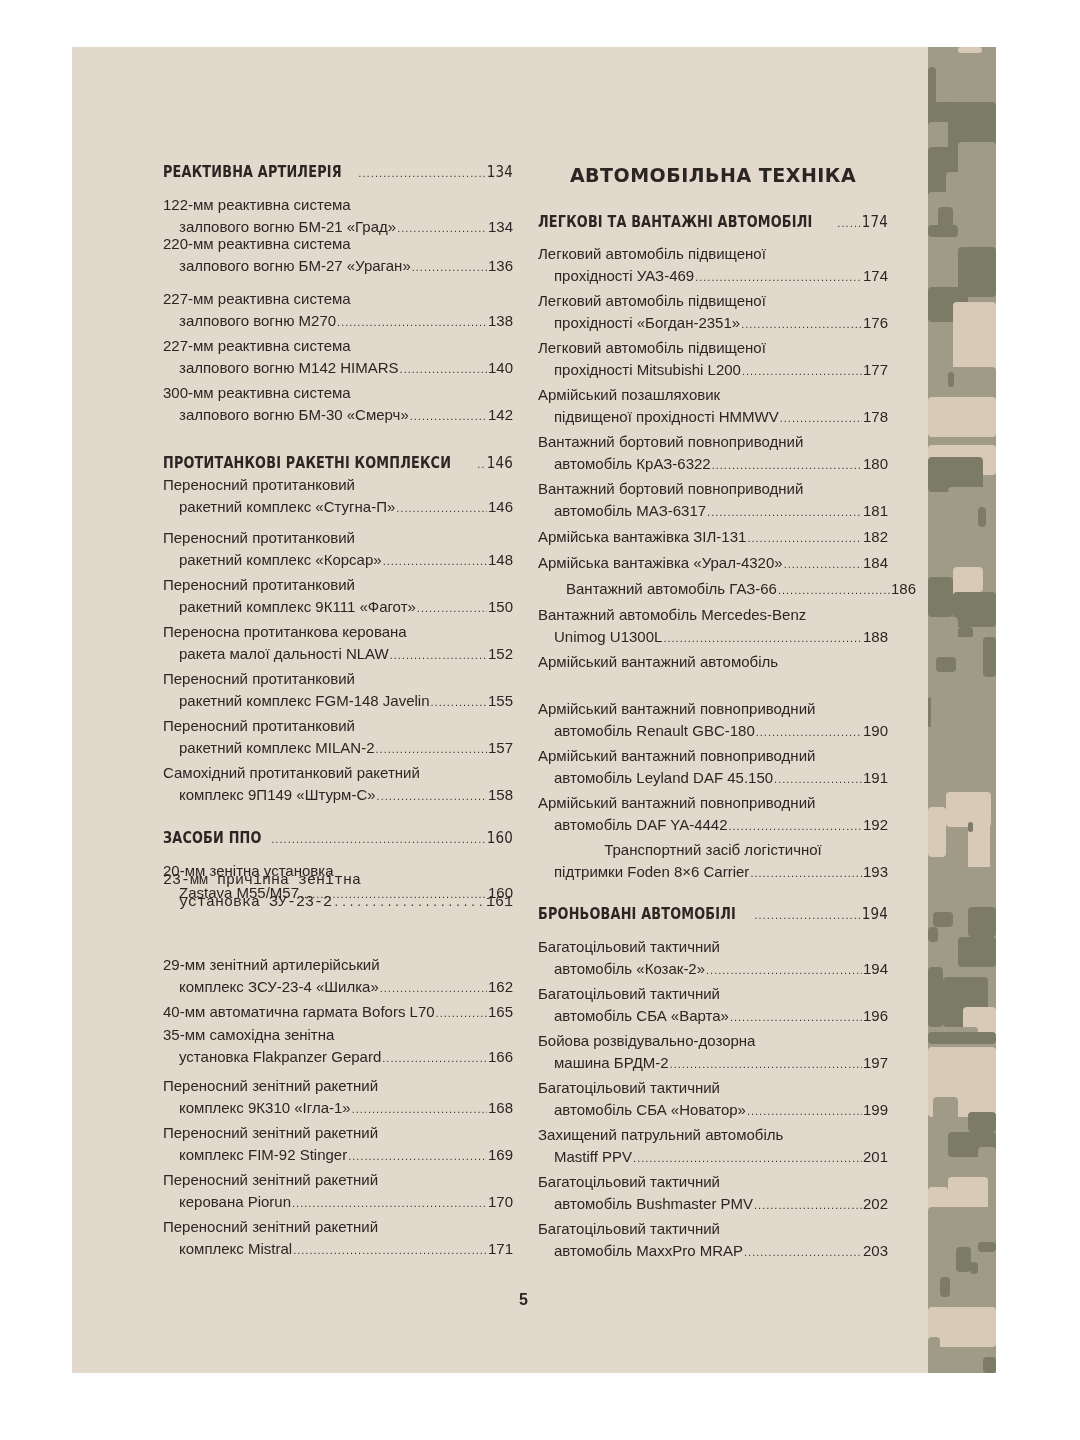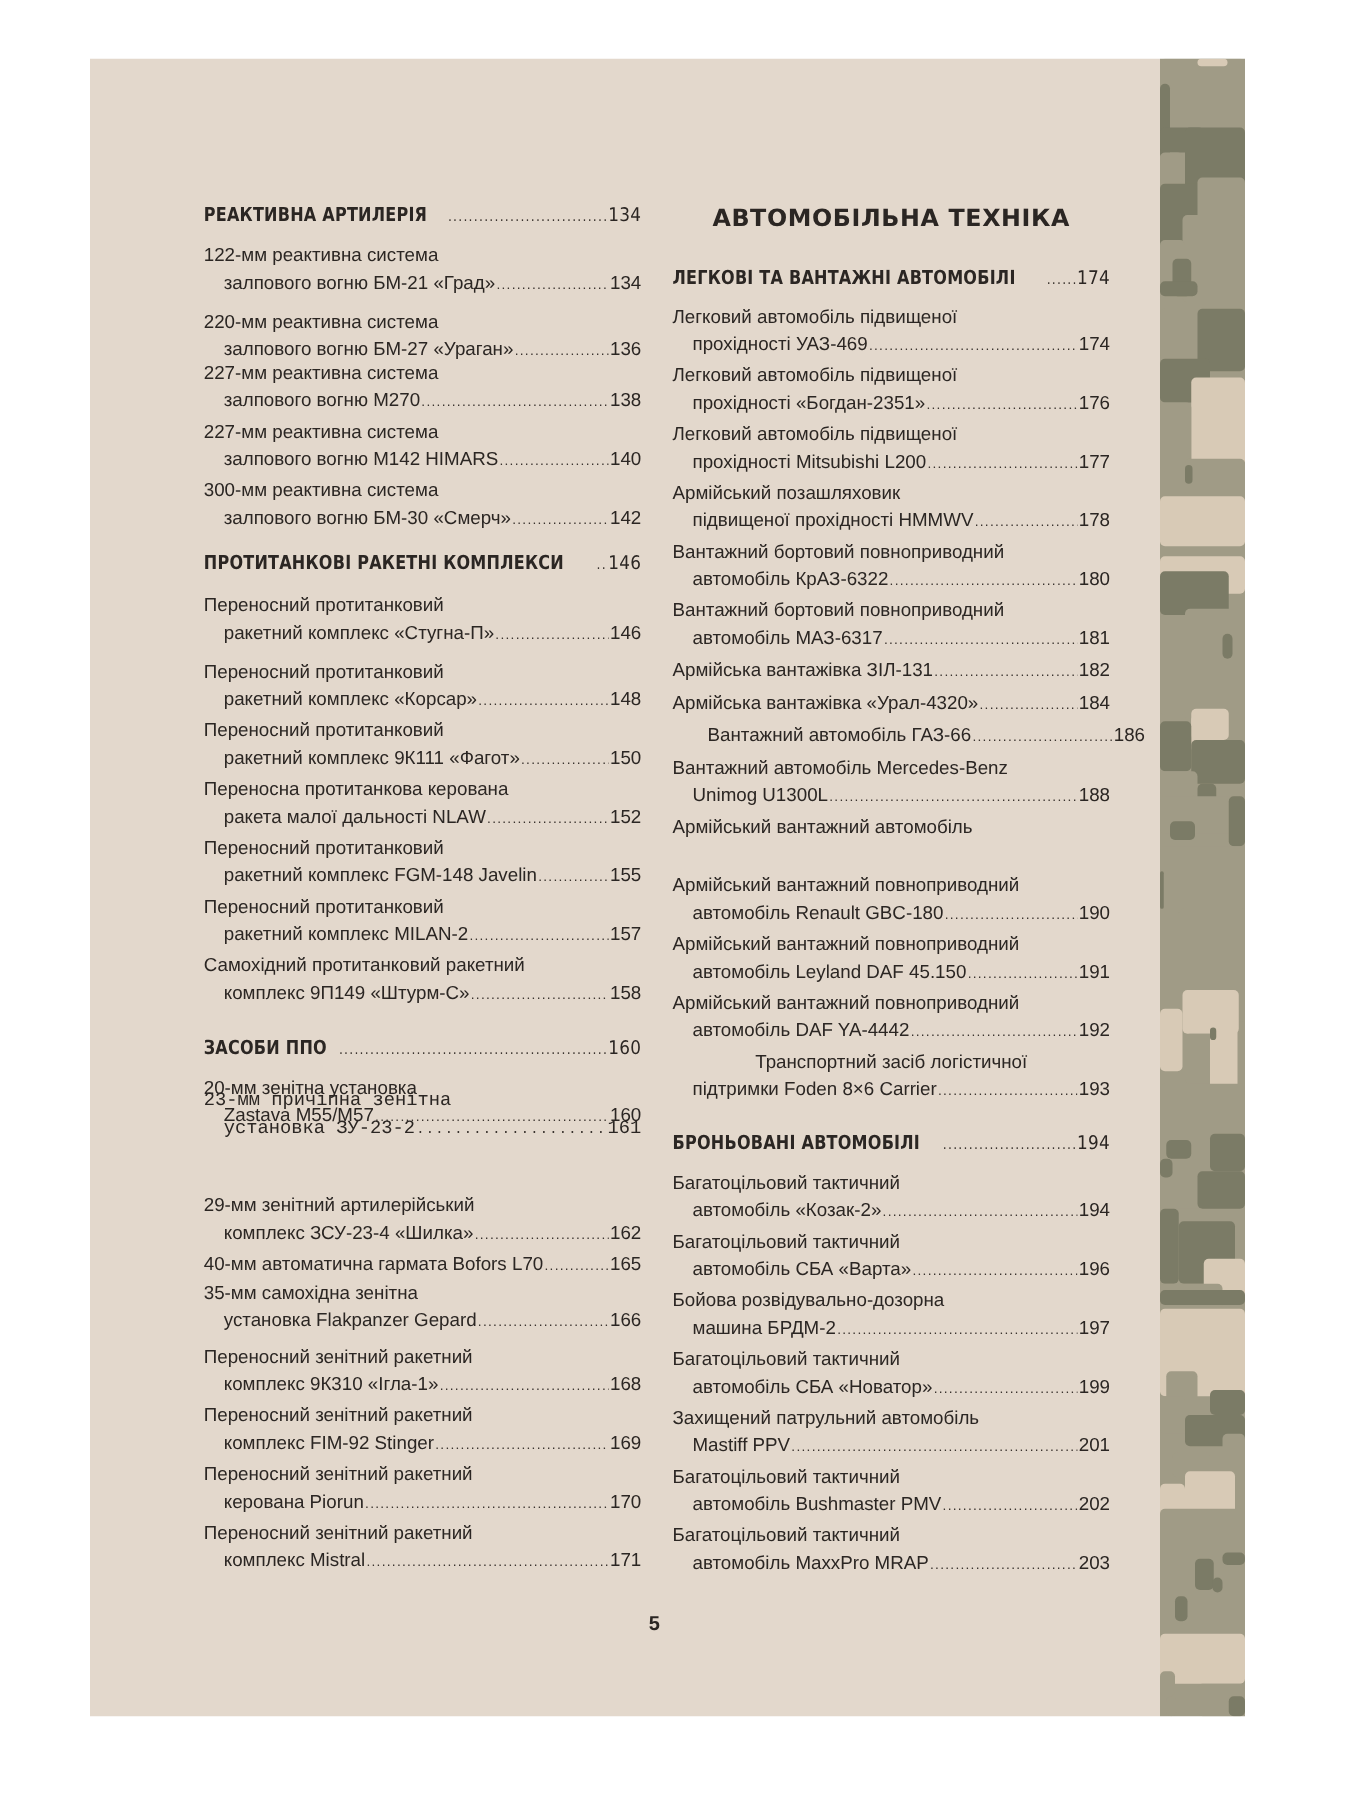--- a/index.html
+++ b/index.html
@@ -137,21 +137,21 @@
         <span class="pg">134</span>
       </div>
       <div class="entry" style="top: 194px;">
         <div class="l1">122-мм реактивна система</div>
         <div class="l2">
           <span>залпового вогню БМ-21 «Град»</span>
           <span class="lead"></span>
           <span>134</span>
         </div>
       </div>
-      <div class="entry" style="top: 247px;">
+      <div class="entry" style="top: 233px;">
         <div class="l1">220-мм реактивна система</div>
         <div class="l2">
           <span>залпового вогню БМ-27 «Ураган»</span>
           <span class="lead"></span>
           <span>136</span>
         </div>
       </div>
       <div class="entry" style="top: 288px;">
         <div class="l1">227-мм реактивна система</div>
         <div class="l2">
@@ -169,21 +169,21 @@
         </div>
       </div>
       <div class="entry" style="top: 382px;">
         <div class="l1">300-мм реактивна система</div>
         <div class="l2">
           <span>залпового вогню БМ-30 «Смерч»</span>
           <span class="lead"></span>
           <span>142</span>
         </div>
       </div>
-      <div class="section-head" style="top: 441px;">
+      <div class="section-head" style="top: 454px;">
         <span class="lbl">ПРОТИТАНКОВІ РАКЕТНІ КОМПЛЕКСИ</span>
         <span class="lead"></span>
         <span class="pg">146</span>
       </div>
       <div class="entry" style="top: 474px;">
         <div class="l1">Переносний протитанковий</div>
         <div class="l2">
           <span>ракетний комплекс «Стугна-П»</span>
           <span class="lead"></span>
           <span>146</span>

